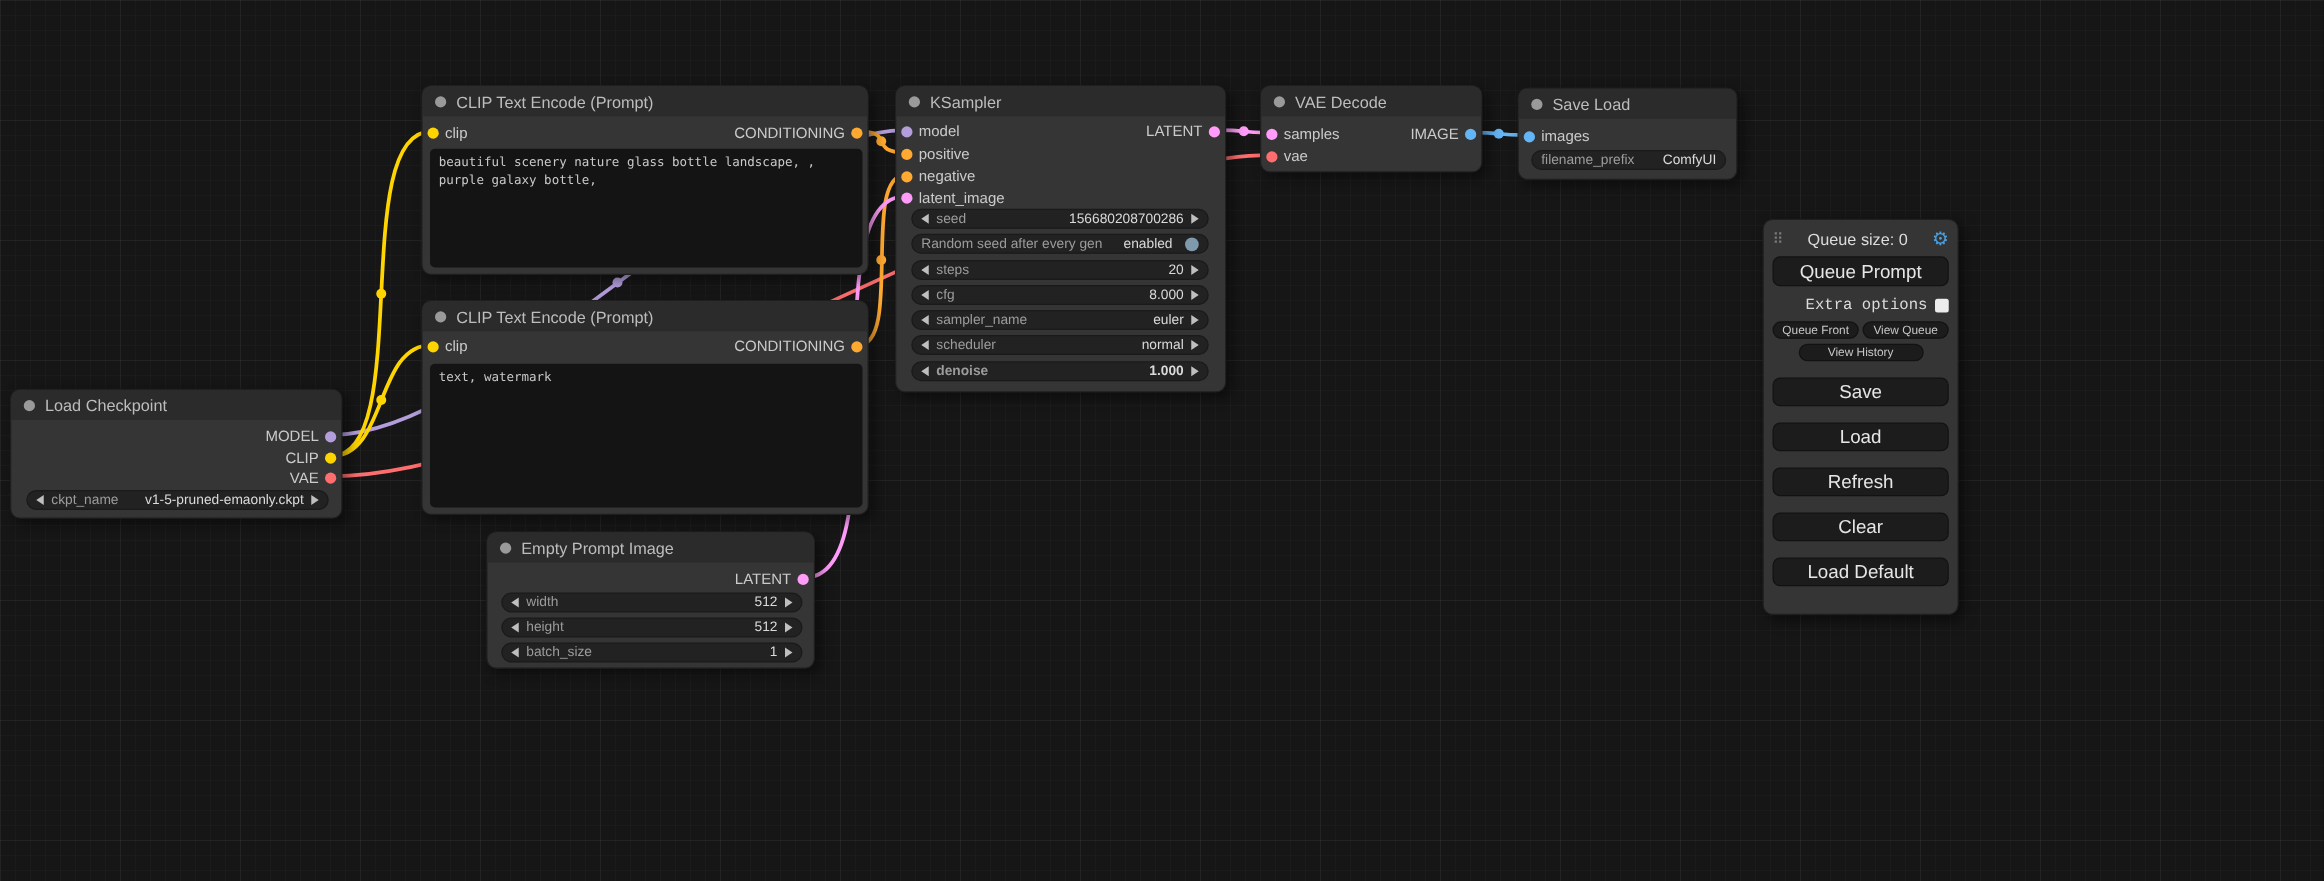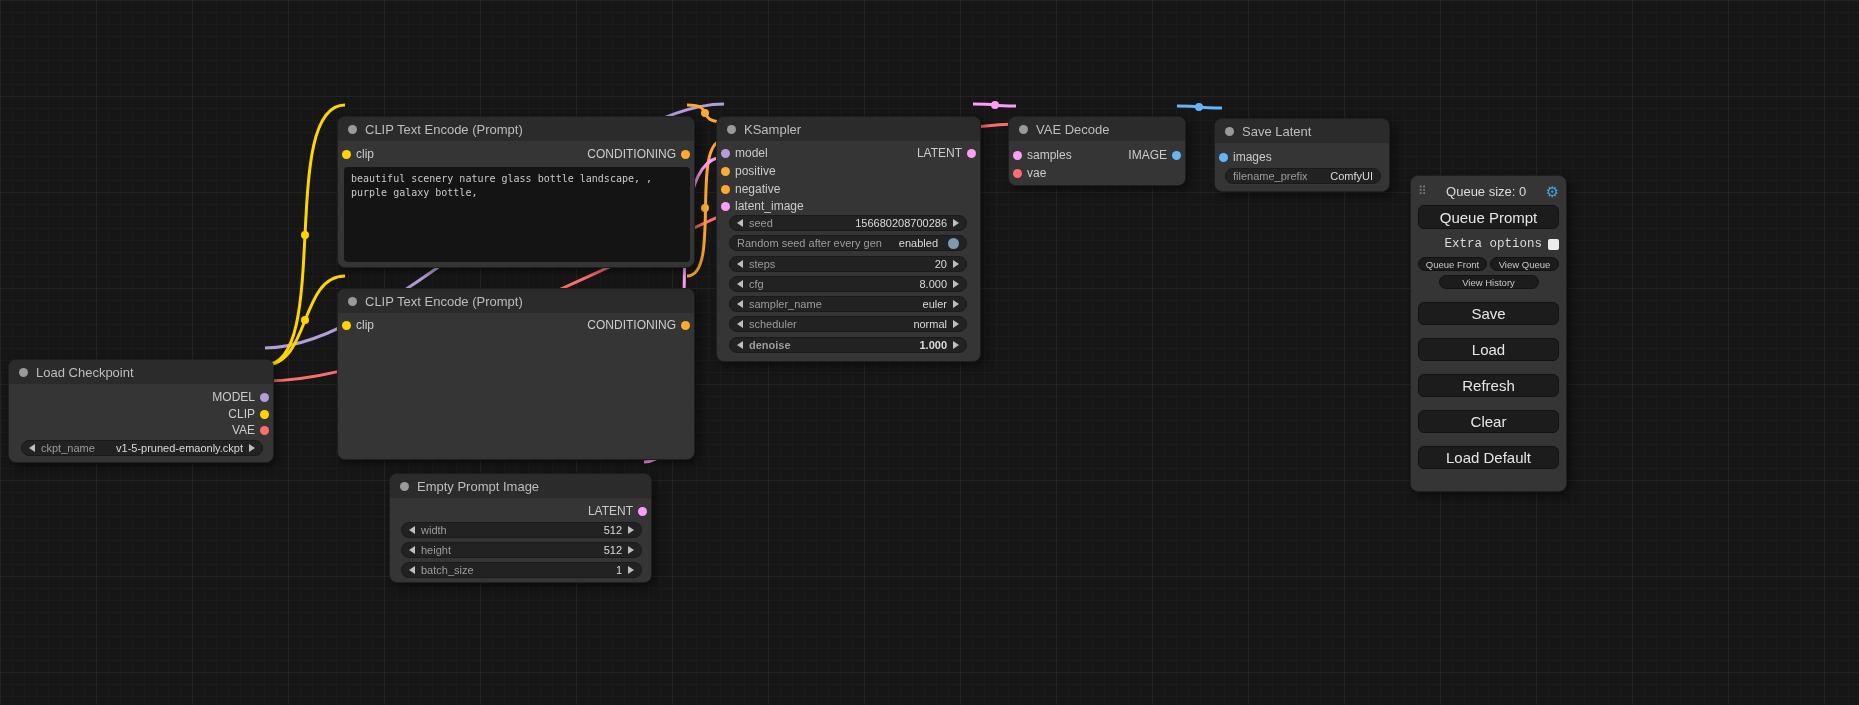--- a/index.html
+++ b/index.html
@@ -13,21 +13,21 @@
       linear-gradient(rgba(255,255,255,.018) 1px, transparent 1px),
       linear-gradient(90deg, rgba(255,255,255,.018) 1px, transparent 1px);
     background-size:96px 96px, 96px 96px, 12px 12px, 12px 12px;
   }
   #wires { position:absolute; left:0; top:0; z-index:1; }
   #wires path { fill:none; stroke-width:3; }
 
   .node {
     position:absolute; z-index:2; background:#353535; border:1px solid #1f1f1f;
     border-radius:8px; box-shadow:4px 4px 10px rgba(0,0,0,.45);
-    box-sizing:border-box; color:#ccc;margin-top:48px;
+    box-sizing:border-box; color:#ccc;
   }
   .node-title {
     height:24px; background:#2b2b2b; border-radius:7px 7px 0 0;
     display:flex; align-items:center; padding:0 10px; gap:8px;
   }
   .collapse-dot { width:9px; height:9px; border-radius:50%; flex:none; }
   .title-text { font-size:13px; color:#bdbdbd; white-space:nowrap; }
 
   .slot { position:absolute; display:flex; align-items:center; gap:5px; height:14px; }
   .slot.in  { left:4px; }
@@ -153,20 +153,21 @@
       <span class="title-text">CLIP Text Encode (Prompt)</span>
     </div>
     <div class="slot in" style="top:29px;">
       <span class="dot" style="background: rgb(255, 213, 0);"></span>
       <span class="slot-label">clip</span>
     </div>
     <div class="slot out" style="top:29px;">
       <span class="dot" style="background: rgb(255, 169, 49);"></span>
       <span class="slot-label">CONDITIONING</span>
     </div>
+    <textarea class="prompt-text" style="left: 6px; top: 50px; width: 346px; height: 115px;" spellcheck="false">text, watermark</textarea>
   </div>
 
   <div class="node" style="left:716px;top:68px;width:265px;height:246px;">
     <div class="node-title">
       <span class="collapse-dot" style="background: rgb(154, 154, 154);"></span>
       <span class="title-text">KSampler</span>
     </div>
     <div class="slot in" style="top:29px;">
       <span class="dot" style="background: rgb(179, 157, 219);"></span>
       <span class="slot-label">model</span>
@@ -246,21 +247,21 @@
     </div>
     <div class="slot out" style="top:31px;">
       <span class="dot" style="background: rgb(100, 181, 246);"></span>
       <span class="slot-label">IMAGE</span>
     </div>
   </div>
 
   <div class="node" style="left:1214px;top:70px;width:176px;height:74px;">
     <div class="node-title">
       <span class="collapse-dot" style="background: rgb(154, 154, 154);"></span>
-      <span class="title-text">Save Latent</span>
+      <span class="title-text">Save Load</span>
     </div>
     <div class="slot in" style="top:31px;">
       <span class="dot" style="background: rgb(100, 181, 246);"></span>
       <span class="slot-label">images</span>
     </div>
     <div class="widget" style="left:10px;top:49px;width:156px;">
       <span class="w-label">filename_prefix</span>
       <span class="w-value">ComfyUI</span>
     </div>
   </div>

